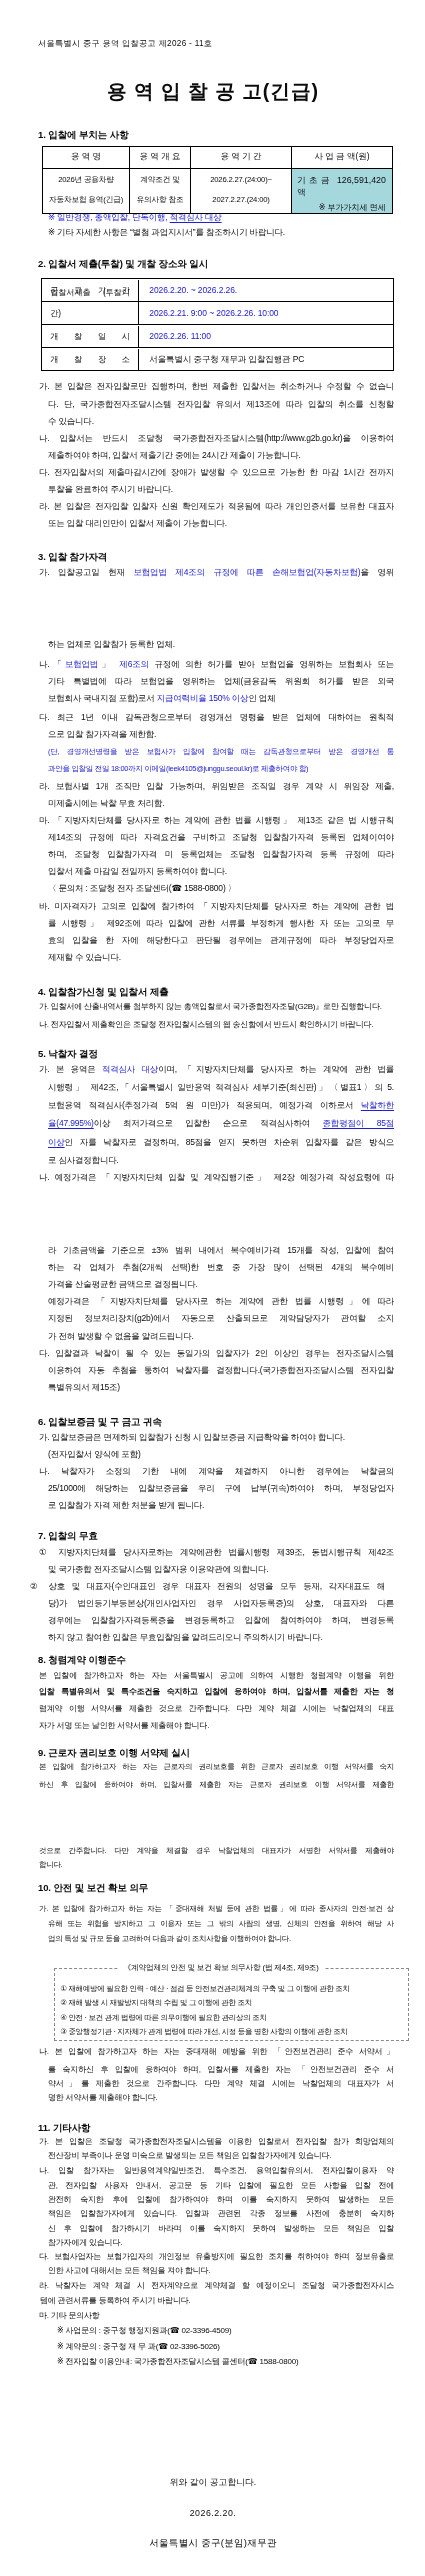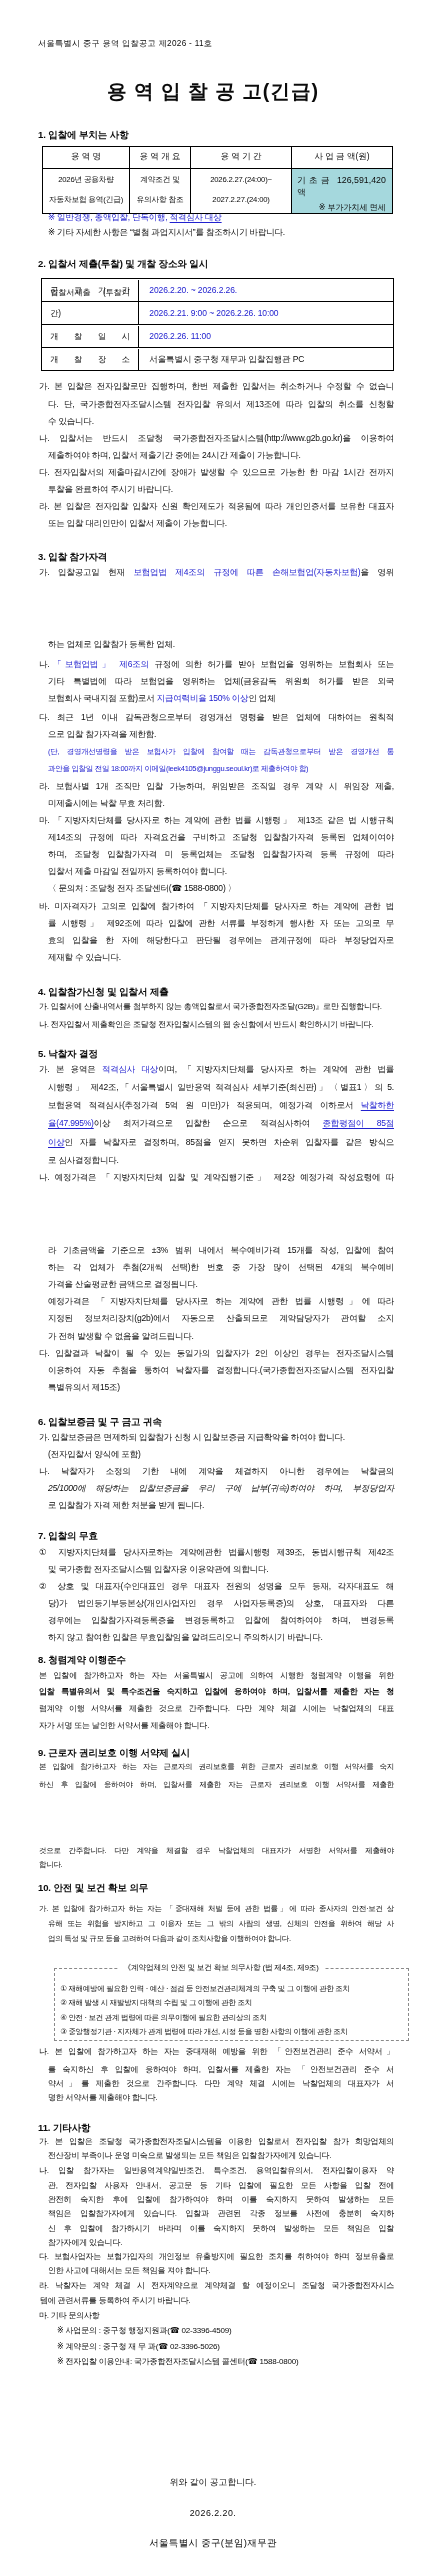--- a/index.html
+++ b/index.html
@@ -184,26 +184,26 @@
       <div class="line s-n j" style="top: 1296px; left: 48px; width: 346px;"><span>예정가격은 「지방자치단체를 당사자로 하는 계약에 관한 법률 시행령」에 따라</span></div>
       <div class="line s-n j" style="top: 1313px; left: 48px; width: 346px;"><span>지정된 정보처리장치(g2b)에서 자동으로 산출되므로 계약담당자가 관여할 소지</span></div>
       <div class="line s-n" style="top: 1331px; left: 48px; width: 346px;"><span>가 전혀 발생할 수 없음을 알려드립니다.</span></div>
       <div class="line s-n j" style="top: 1348px; left: 39px; width: 355px;"><span>다. 입찰결과 낙찰이 될 수 있는 동일가의 입찰자가 2인 이상인 경우는 전자조달시스템</span></div>
       <div class="line s-n j" style="top: 1365px; left: 48px; width: 346px;"><span>이용하여 자동 추첨을 통하여 낙찰자를 결정합니다.(국가종합전자조달시스템 전자입찰</span></div>
       <div class="line s-n" style="top: 1382px; left: 48px; width: 346px;"><span>특별유의서 제15조)</span></div>
       <div class="line s-h" style="top: 1416px; left: 38px; width: 357px;"><span>6. 입찰보증금 및 구 금고 귀속</span></div>
       <div class="line s-n" style="top: 1432px; left: 39px; width: 355px;"><span>가. 입찰보증금은 면제하되 입찰참가 신청 시 입찰보증금 지급확약을 하여야 합니다.</span></div>
       <div class="line s-n" style="top: 1449px; left: 48px; width: 346px;"><span>(전자입찰서 양식에 포함)</span></div>
       <div class="line s-n j" style="top: 1466px; left: 39px; width: 355px;"><span>나. 낙찰자가 소정의 기한 내에 계약을 체결하지 아니한 경우에는 낙찰금의</span></div>
-      <div class="line s-n j" style="top: 1483px; left: 48px; width: 346px; font-style: italic;"><span>25/1000에 해당하는 입찰보증금을 우리 구에 납부(귀속)하여야 하며, 부정당업자</span></div>
+      <div class="line s-n j" style="top: 1483px; left: 48px; width: 346px;"><span>25/1000에 해당하는 입찰보증금을 우리 구에 납부(귀속)하여야 하며, 부정당업자</span></div>
       <div class="line s-n" style="top: 1500px; left: 48px; width: 346px;"><span>로 입찰참가 자격 제한 처분을 받게 됩니다.</span></div>
       <div class="line s-h" style="top: 1530px; left: 38px; width: 357px;"><span>7. 입찰의 무효</span></div>
       <div class="line s-n j" style="top: 1547px; left: 39px; width: 355px;"><span>① 지방자치단체를 당사자로하는 계약에관한 법률시행령 제39조, 동법시행규칙 제42조</span></div>
       <div class="line s-n" style="top: 1564px; left: 48px; width: 346px;"><span>및 국가종합 전자조달시스템 입찰자용 이용약관에 의합니다.</span></div>
-      <div class="line s-n j" style="top: 1581px; left: 39px; width: 355px;"><span>② 상호 및 대표자(수인대표인 경우 대표자 전원의 성명을 모두 등재, 각자대표도 해</span></div>
+      <div class="line s-n j" style="top: 1581px; left: 30px; width: 355px;"><span>② 상호 및 대표자(수인대표인 경우 대표자 전원의 성명을 모두 등재, 각자대표도 해</span></div>
       <div class="line s-n j" style="top: 1598px; left: 48px; width: 346px;"><span>당)가 법인등기부등본상(개인사업자인 경우 사업자등록증)의 상호, 대표자와 다른</span></div>
       <div class="line s-n j" style="top: 1615px; left: 48px; width: 346px;"><span>경우에는 입찰참가자격등록증을 변경등록하고 입찰에 참여하여야 하며, 변경등록</span></div>
       <div class="line s-n" style="top: 1632px; left: 48px; width: 346px;"><span>하지 않고 참여한 입찰은 무효입찰임을 알려드리오니 주의하시기 바랍니다.</span></div>
       <div class="line s-h" style="top: 1654px; left: 38px; width: 357px;"><span>8. 청렴계약 이행준수</span></div>
       <div class="line s-m j" style="top: 1671px; left: 39px; width: 355px;"><span>본 입찰에 참가하고자 하는 자는 서울특별시 공고에 의하여 시행한 청렴계약 이행을 위한</span></div>
       <div class="line s-m j" style="top: 1687px; left: 39px; width: 355px; font-weight: bold;"><span>입찰 특별유의서 및 특수조건을 숙지하고 입찰에 응하여야 하며, 입찰서를 제출한 자는 청</span></div>
       <div class="line s-m j" style="top: 1704px; left: 39px; width: 355px;"><span>렴계약 이행 서약서를 제출한 것으로 간주합니다. 다만 계약 체결 시에는 낙찰업체의 대표</span></div>
       <div class="line s-m" style="top: 1721px; left: 39px; width: 355px;"><span>자가 서명 또는 날인한 서약서를 제출해야 합니다.</span></div>
       <div class="line s-h" style="top: 1747px; left: 38px; width: 357px;"><span>9. 근로자 권리보호 이행 서약제 실시</span></div>
       <div class="line s-s j" style="top: 1762px; left: 39px; width: 355px;"><span>본 입찰에 참가하고자 하는 자는 근로자의 권리보호를 위한 근로자 권리보호 이행 서약서를 숙지</span></div>

